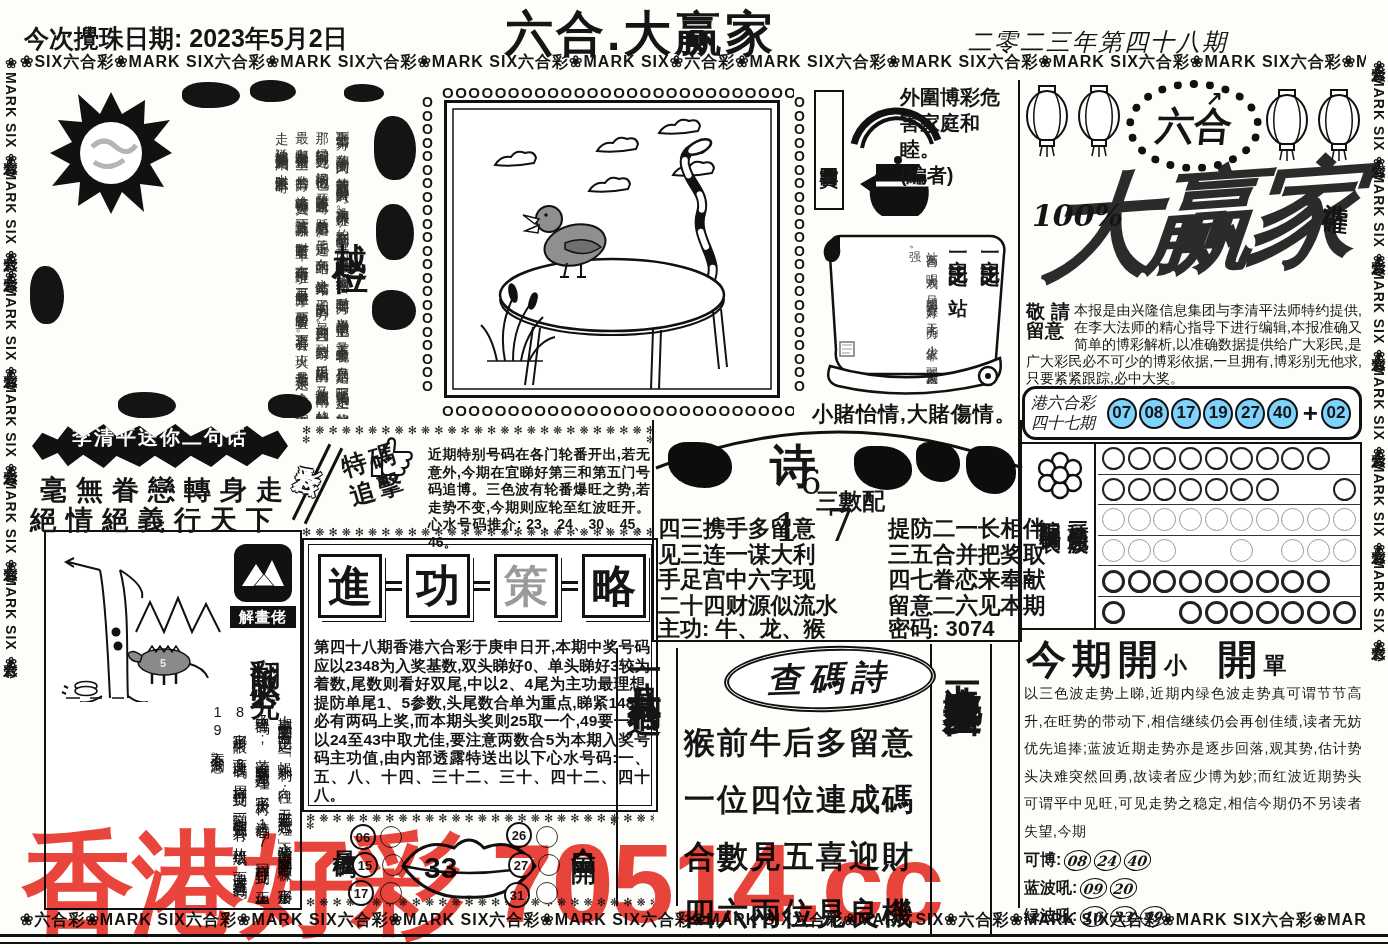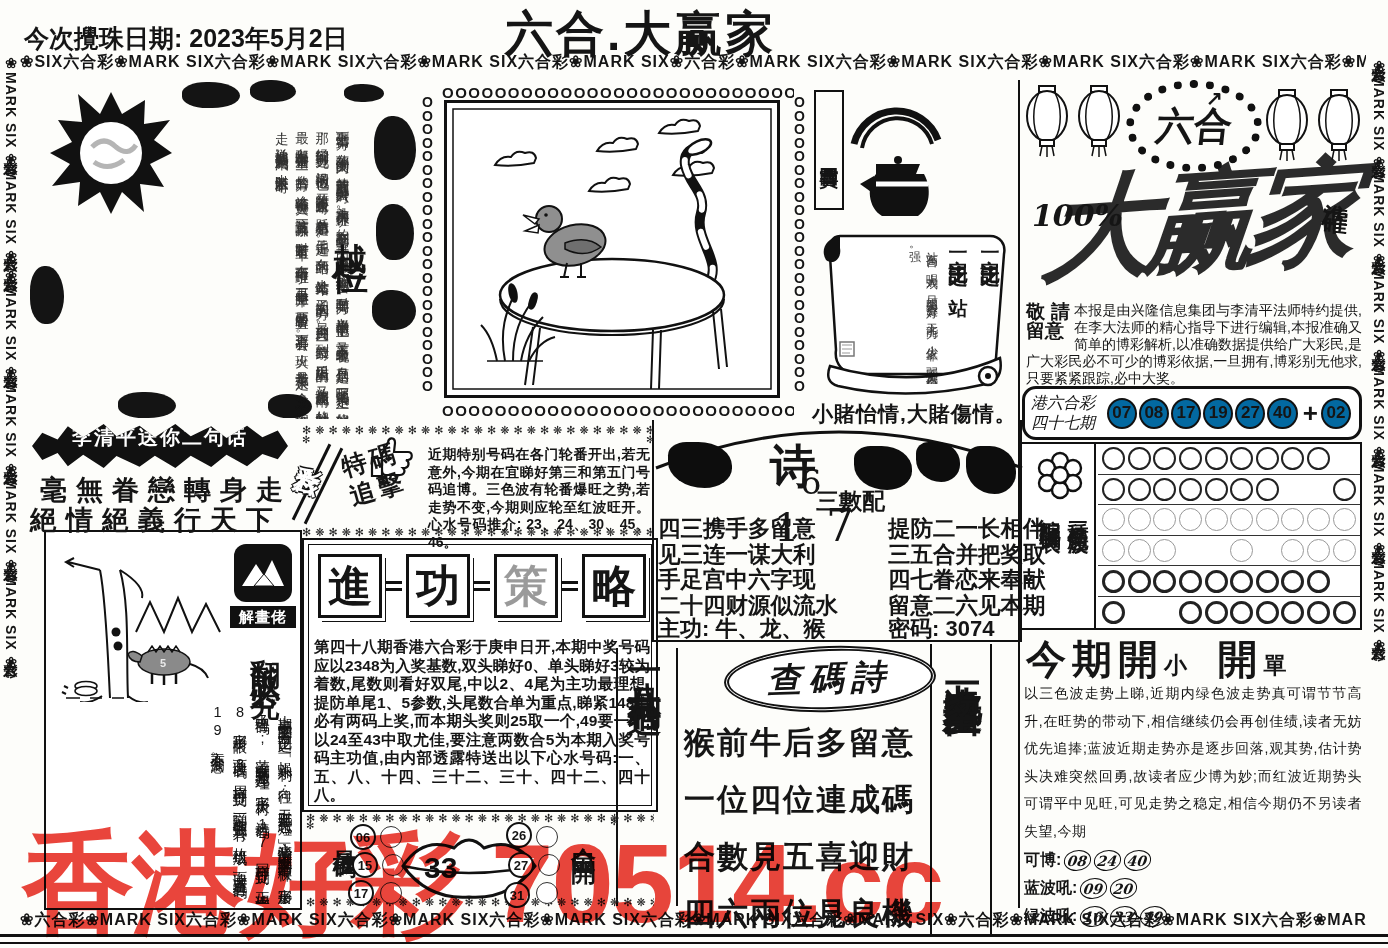--- a/index.html
+++ b/index.html
@@ -66,21 +66,21 @@
            font-style:italic;font-family:"DejaVu Serif",serif;letter-spacing:-10px;
            transform:rotate(-4deg) skewX(-10deg);opacity:.9}
   #m-seal{position:absolute;left:302px;top:104px;font-size:26px;font-weight:900;letter-spacing:4px;
           transform:rotate(6deg)}
   #m-notice{position:absolute;left:6px;top:222px;width:336px;font-size:14px;line-height:17px;text-align:justify}
   #m-notice b{float:left;width:44px;font-size:19px;line-height:19px;font-weight:900;margin-right:4px}
   #m-rbox{position:absolute;left:2px;top:306px;width:340px;height:54px;border:3px solid #111;
           border-radius:14px;display:flex;align-items:center;padding:0 6px;background:#fff}
   #m-rlabel{width:78px;font-family:"DejaVu Serif",serif;font-style:italic;font-size:16px;line-height:20px}
   .ball{display:inline-flex;align-items:center;justify-content:center;width:31px;height:31px;
-        border:2.5px solid #111;border-radius:50%;font-size:17px;font-weight:bold;margin-right:2px;background:#0369a1}
+        border:2.5px solid #111;border-radius:50%;font-size:17px;font-weight:bold;margin-right:2px;background:#7dd3fc}
   #m-plus{font-size:26px;font-weight:900;margin:0 3px}
 
   
   #ctab{left:1020px;top:442px;width:342px;height:188px;border:2px solid #111;background:#fff}
   #ct-label{position:absolute;left:0;top:0;width:74px;height:184px;border-right:2px solid #111}
   #ct-words{position:absolute;left:4px;top:60px;width:66px;height:122px;
             writing-mode:vertical-rl;text-orientation:upright;font-size:21px;font-weight:900;letter-spacing:3px}
   #ct-rows{position:absolute;left:76px;top:0;width:262px;height:184px}
   .ct-row{height:30.6px;border-bottom:1px solid #333;display:flex;align-items:center;justify-content:space-around;padding:0 3px}
   .ct-row:last-child{border-bottom:none}
@@ -190,20 +190,21 @@
   <div class="abs strip-h" id="strip-bottom">❀六合彩❀MARK SIX六合彩❀MARK SIX六合彩❀MARK SIX六合彩❀MARK SIX六合彩❀MARK SIX六合彩❀MARK SIX❀六合彩❀MARK SIX六合彩❀MARK SIX六合彩❀MARK SIX❀</div>
   <div class="abs strip-v" id="strip-left">❀MARK SIX六合彩❀MARK SIX六合彩❀六合彩❀MARK SIX六合彩❀MARK SIX六合彩❀MARK SIX六合彩❀MARK SIX六合彩❀</div>
   <div class="abs strip-v" id="strip-right">六合彩❀MARK SIX六合彩❀MARK SIX六合彩❀MARK SIX六合彩❀MARK SIX六合彩❀MARK SIX六合彩❀MARK SIX六合彩❀</div>
   <div class="abs" id="rule-bottom"></div>
 
   <div class="abs" id="hdr-date">
     <span>今次攪珠日期:</span>
     <span>2023年5月2日</span>
   </div>
   <div class="abs" id="hdr-title">六合.大赢家</div>
+  <div class="abs" id="hdr-issue">二零二三年第四十八期</div>
 
   <div class="abs" id="left-art">
     <svg class="abs" style="left:28px;top:16px" width="122" height="122" viewBox="0 0 122 122">
       <polygon fill="#111" points="61,0 72,22 95,8 94,32 120,28 104,48 122,61 100,72 114,95 90,92 94,120 72,100 61,122 50,100 28,114 30,90 2,94 20,72 0,61 22,50 8,28 32,30 28,2 50,22"></polygon>
       <circle cx="61" cy="61" r="31" fill="#fff"></circle>
       <path d="M42,55 q12,-12 24,0 q12,10 20,-2 M44,70 q14,10 30,-2" stroke="#b5b5b5" stroke-width="5" fill="none"></path>
     </svg>
     <div class="blob" style="left:160px;top:6px;width:58px;height:26px"></div>
     <div class="blob" style="left:228px;top:4px;width:46px;height:22px"></div>
     <div class="blob" style="left:322px;top:8px;width:40px;height:18px"></div>
@@ -270,20 +271,22 @@
   <div class="abs" id="treasure">
     <div id="t-badge" class="v">尋寶圖</div>
     <svg class="abs" style="left:34px;top:0" width="96" height="148" viewBox="0 0 96 148">
       <path d="M8,64 A44,44 0 0 1 92,60" fill="none" stroke="#111" stroke-width="7"></path>
       <path d="M16,68 A36,36 0 0 1 86,64" fill="none" stroke="#111" stroke-width="4"></path>
       <path d="M30,84 h44 l-4,10 h8 c8,14 6,34 -6,42 h-36 c-14,-8 -16,-30 -6,-42 z" fill="#111"></path>
       <path d="M30,104 h52" stroke="#fff" stroke-width="5"></path>
       <path d="M28,96 l-14,8 l14,10" fill="#111"></path>
       <circle cx="52" cy="80" r="4" fill="#111"></circle>
     </svg>
+    <div id="t-warning">外圍博彩危害家庭和睦。
+(編者)</div>
     <div id="t-scroll">
       <svg class="abs" style="left:0;top:0" width="206" height="168" viewBox="0 0 206 168">
         <path d="M28,6 H178 c10,0 16,8 14,18 l-8,104 c-2,10 -10,16 -20,16 H44 c-12,0 -22,-10 -20,-24 l-6,-94 C16,14 20,6 28,6 z" fill="#fff" stroke="#111" stroke-width="2.5"></path>
         <path d="M28,6 C14,8 8,20 14,30 C22,36 30,28 28,18 z" fill="#111"></path>
         <path d="M18,136 q90,26 170,-8 q4,22 -14,26 q-78,18 -148,2 q-14,-4 -8,-20 z" fill="#fff" stroke="#111" stroke-width="2.5"></path>
         <circle cx="176" cy="146" r="9" fill="#fff" stroke="#111" stroke-width="2.5"></circle>
         <circle cx="176" cy="146" r="3" fill="#111"></circle>
         <rect x="28" y="112" width="14" height="14" fill="none" stroke="#777" stroke-width="1.5"></rect>
         <path d="M30,115 h10 M30,119 h10 M30,123 h8" stroke="#999" stroke-width="1"></path>
       </svg>

